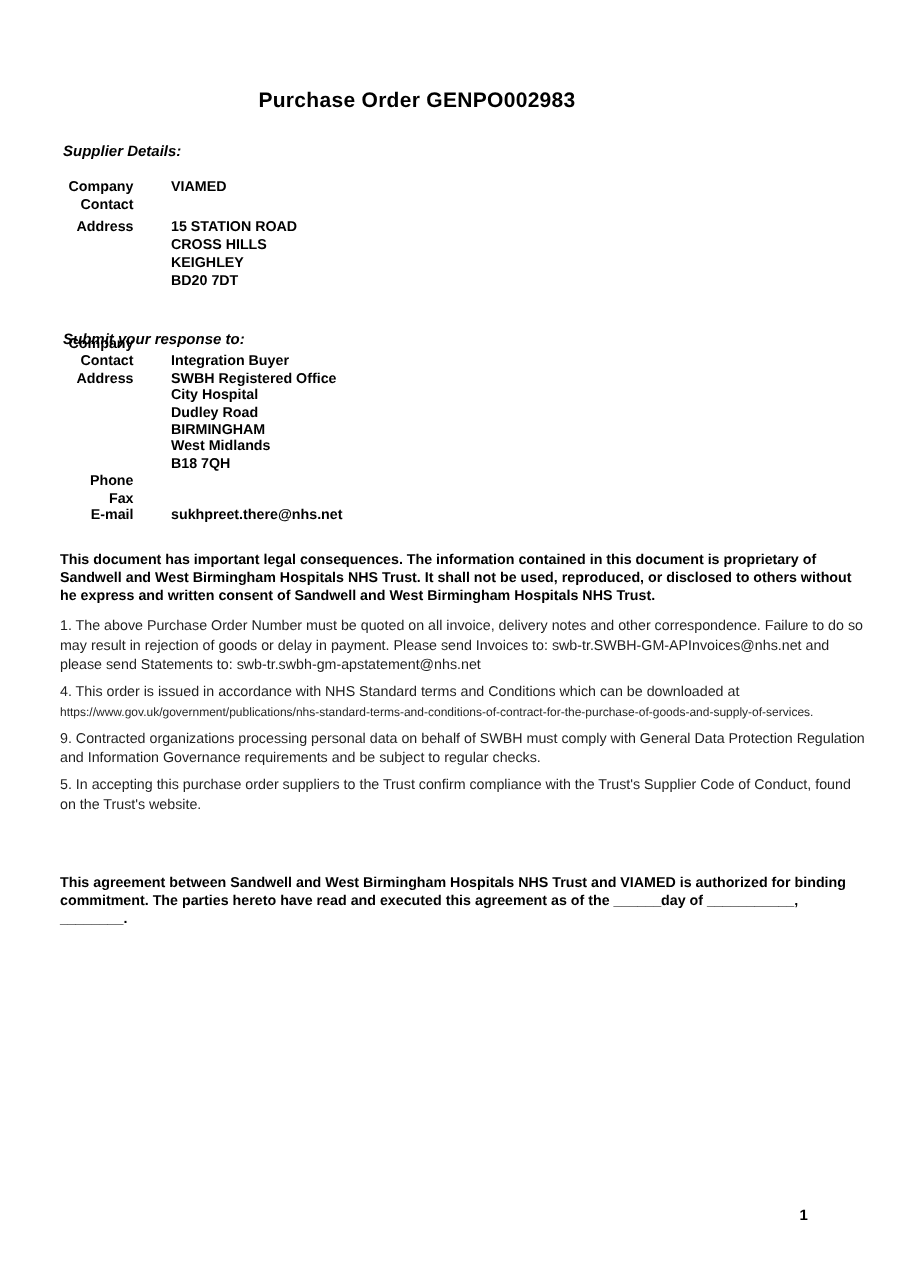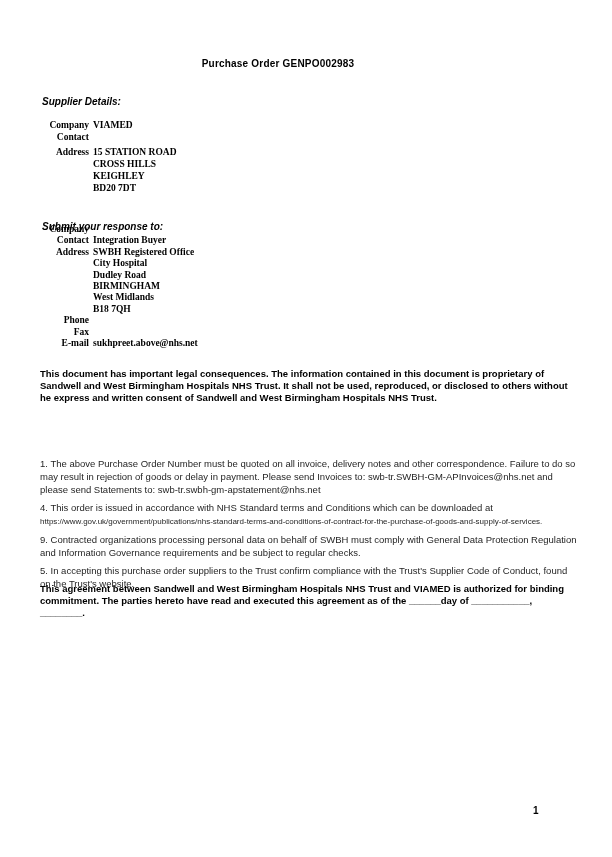--- a/index.html
+++ b/index.html
@@ -7,49 +7,49 @@
     position:relative;
     width:612px; height:857px;
     background:#ffffff;
     color:#000000;
     font-family:"Liberation Sans", sans-serif;
     overflow:hidden;
   }
   .doc-title {
     position:absolute; top:58px; left:0; width:556px;
     text-align:center;
-    font-size:10px; font-weight:bold;
+    font-size:14px; font-weight:bold;
     letter-spacing:0.2px;
   }
   .section-heading {
     position:absolute; left:42px;
     font-size:10px; font-weight:bold; font-style:italic;
   }
   .heading-supplier { top:96px; }
   .heading-response { top:201px;margin-top:20px; }
 
   .kv-table {
     position:absolute; left:40px;
     font-size:9.5px; font-weight:bold;
   }
   .kv-supplier { top:119px; line-height:12px; }
   .kv-response { top:224px; line-height:11.4px; }
-  .kv-row { display:flex;font-family:Liberation Serif, serif; }
+  .kv-row { display:flex; }
   .kv-label { width:49px; text-align:right; flex:0 0 auto; }
-  .kv-value { margin-left:4px; white-space:nowrap; }
+  .kv-value { margin-left:25px; white-space:nowrap; }
   .gap-above { margin-top:3px; }
 
   .legal-notice {
     position:absolute; left:40px; top:368px; width:537px;
     font-size:9.5px; font-weight:bold; line-height:12.2px;
     color:#000000;
   }
   .terms {
     position:absolute; left:40px; top:411px; width:537px;
-    font-size:9.5px; line-height:13px; color:#1f1f1f;margin-top:46px;
+    font-size:9.5px; line-height:13px; color:#1f1f1f;
   }
   .terms p { margin:0 0 5px 0; }
   .term-url { font-size:8px; }
 
   .agreement {
     position:absolute; left:40px; top:583px; width:537px;
     font-size:9.5px; font-weight:bold; line-height:12.2px;
   }
   .page-number {
     position:absolute; left:533px; top:805px;
@@ -129,21 +129,21 @@
     <div class="kv-row">
       <div class="kv-label">Phone</div>
       <div class="kv-value"></div>
     </div>
     <div class="kv-row">
       <div class="kv-label">Fax</div>
       <div class="kv-value"></div>
     </div>
     <div class="kv-row">
       <div class="kv-label">E-mail</div>
-      <div class="kv-value">sukhpreet.above@nhs.net</div>
+      <div class="kv-value">sukhpreet.there@nhs.net</div>
     </div>
   </div>
 
   <div class="legal-notice">This document has important legal consequences. The information contained in this document is proprietary of Sandwell and West Birmingham Hospitals NHS Trust.  It shall not be used, reproduced, or disclosed to others without he express and written consent of Sandwell and West Birmingham Hospitals NHS Trust.</div>
 
   <div class="terms">
     <p>1. The above Purchase Order Number must be quoted on all invoice, delivery notes and other correspondence. Failure to do so may result in rejection of goods or delay in payment.  Please send Invoices to: swb-tr.SWBH-GM-APInvoices@nhs.net and please send Statements to: swb-tr.swbh-gm-apstatement@nhs.net</p>
     <p><span>4. This order is issued in accordance with NHS Standard terms and Conditions which can be downloaded at </span><span class="term-url">https://www.gov.uk/government/publications/nhs-standard-terms-and-conditions-of-contract-for-the-purchase-of-goods-and-supply-of-services.</span></p>
     <p>9. Contracted organizations processing personal data on behalf of SWBH must comply with General Data Protection Regulation and Information Governance requirements and be subject to regular checks.</p>
     <p>5.  In accepting this purchase order suppliers to the Trust confirm compliance with the Trust's Supplier Code of Conduct, found on the Trust's website.</p>

